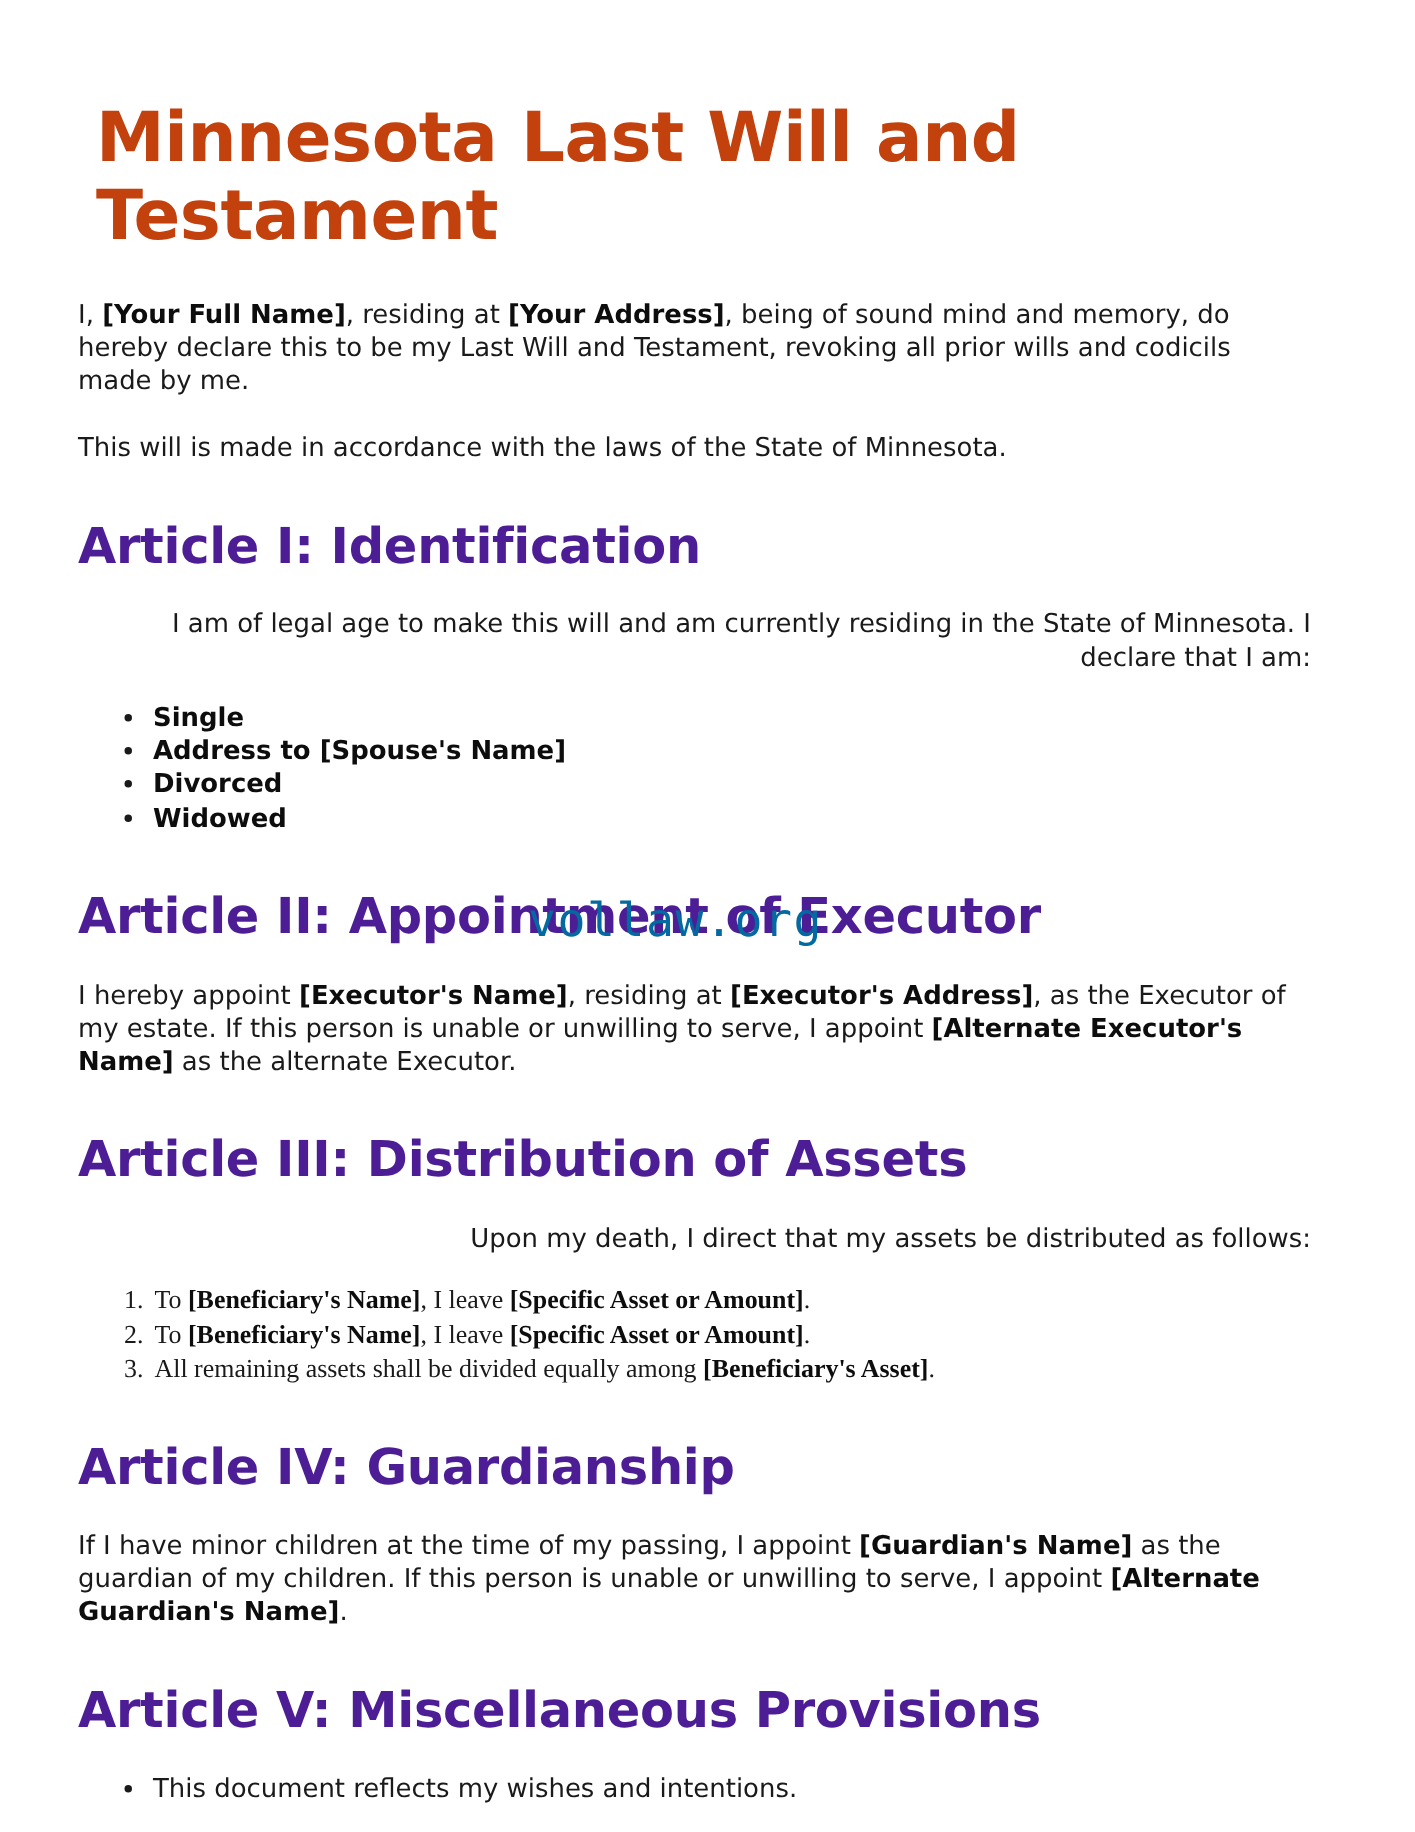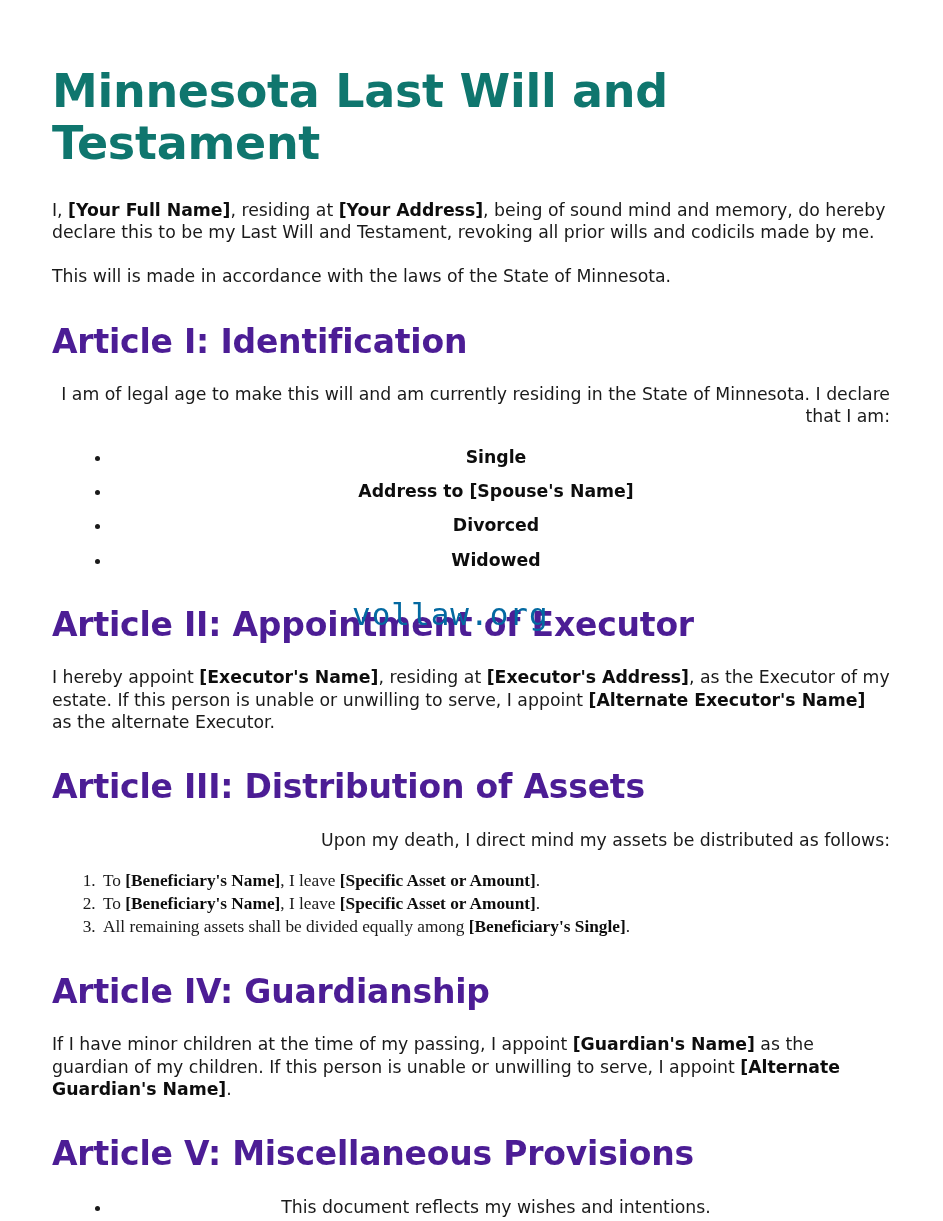--- a/index.html
+++ b/index.html
@@ -40,58 +40,57 @@
     color: #0369a1;
     white-space: nowrap;
     pointer-events: none;
     font-weight: 400;
   }
 
   h1.doc-title {
     font-size: 46px;
     font-weight: bold;
     line-height: 1.12;
-    margin: 14px 0 30px 0;
+    margin: 14px 0 30px 12px;
     letter-spacing: -0.3px;
-    color: #0f766e;
+    color: #c2410c;
   }
 
   h2.article-heading {
     font-size: 33px;
     font-weight: bold;
     line-height: 1.2;
     margin: 34px 0 22px 0;
     letter-spacing: -0.2px;
     color: #4c1d95;
   }
 
   p.para {
     font-size: 17.3px;
     line-height: 22.2px;
-    margin: 0 0 22px 0;
+    margin: 0 16px 22px 0;
     max-width: 840px;
     color: #1a1a1a;
   }
 
   p.para.tight {
     margin-bottom: 18px;
     text-align: right;
   }
 
   ul.bullets {
     margin: 0 0 22px 0;
     padding-left: 48px;
     list-style-type: disc;
   }
   ul.bullets li {
     font-size: 17.3px;
     line-height: 22.3px;
-    margin: 12px;
+    margin: 0;
     padding-left: 2px;
-    text-align: center;
   }
   ul.bullets.bold-items li {
     font-weight: bold;
   }
 
   ol.numbered {
     margin: 0 0 22px 0;
     padding-left: 48px;
     font-family: Liberation Serif, serif;
   }
@@ -124,25 +123,25 @@
         <p class="para tight">I am of legal age to make this will and am currently residing in the State of Minnesota. I declare that I am:</p>
         <ul class="bullets bold-items">
           <li><b>Single</b></li>
           <li><b>Address to [Spouse's Name]</b></li>
           <li><b>Divorced</b></li>
           <li><b>Widowed</b></li>
         </ul>
         <h2 class="article-heading">Article II: Appointment of Executor</h2>
         <p class="para"><span>I hereby appoint </span><b>[Executor's Name]</b><span>, residing at </span><b>[Executor's Address]</b><span>, as the Executor of my estate. If this person is unable or unwilling to serve, I appoint </span><b>[Alternate Executor's Name]</b><span> as the alternate Executor.</span></p>
         <h2 class="article-heading">Article III: Distribution of Assets</h2>
-        <p class="para tight">Upon my death, I direct mind my assets be distributed as follows:</p>
+        <p class="para tight">Upon my death, I direct that my assets be distributed as follows:</p>
         <ol class="numbered">
           <li><span>To </span><b>[Beneficiary's Name]</b><span>, I leave </span><b>[Specific Asset or Amount]</b><span>.</span></li>
           <li><span>To </span><b>[Beneficiary's Name]</b><span>, I leave </span><b>[Specific Asset or Amount]</b><span>.</span></li>
-          <li><span>All remaining assets shall be divided equally among </span><b>[Beneficiary's Single]</b><span>.</span></li>
+          <li><span>All remaining assets shall be divided equally among </span><b>[Beneficiary's Asset]</b><span>.</span></li>
         </ol>
         <h2 class="article-heading">Article IV: Guardianship</h2>
         <p class="para"><span>If I have minor children at the time of my passing, I appoint </span><b>[Guardian's Name]</b><span> as the guardian of my children. If this person is unable or unwilling to serve, I appoint </span><b>[Alternate Guardian's Name]</b><span>.</span></p>
         <h2 class="article-heading">Article V: Miscellaneous Provisions</h2>
         <ul class="bullets">
           <li><span>This document reflects my wishes and intentions.</span></li>
         </ul>
       </div>
 
   </div>

